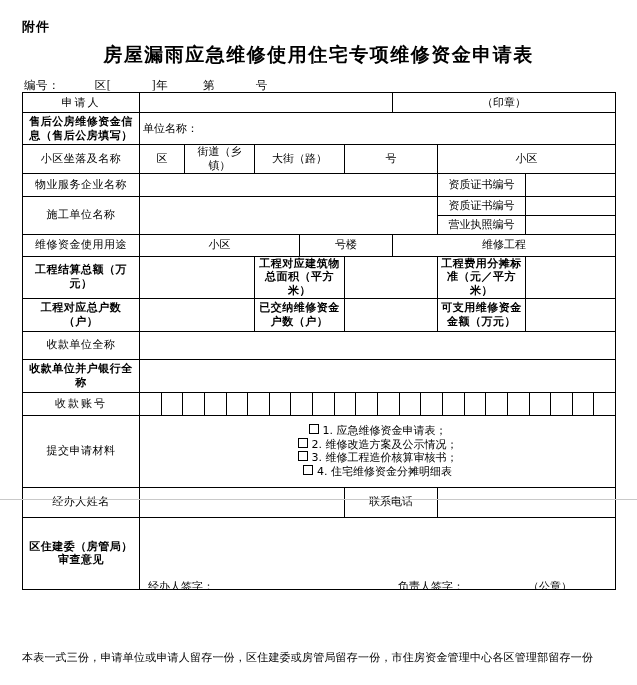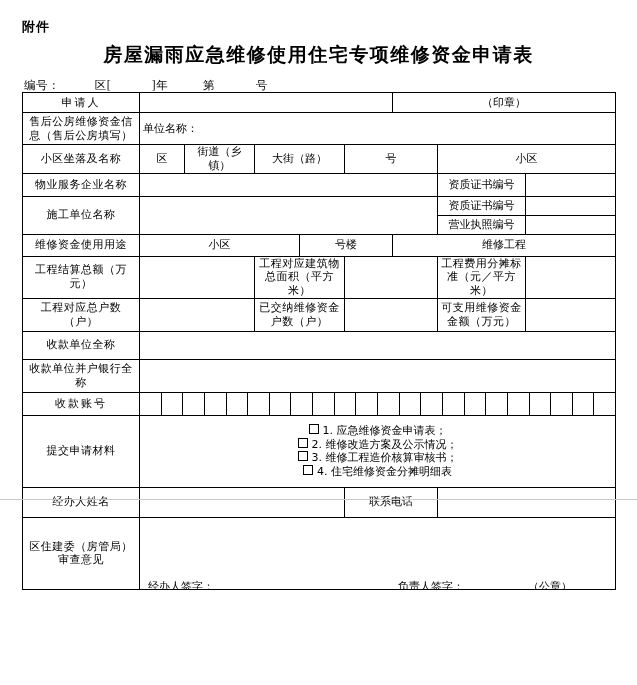--- a/index.html
+++ b/index.html
@@ -74,21 +74,21 @@
     text-align: center;
     letter-spacing: 0.5px;
   }
   .lbl-sp {
     text-align: center;
     letter-spacing: 2px;
   }
   .ctr { text-align: center; }
   .lft { text-align: left; padding-left: 6px; }
   .sm { font-size: 10px; }
-  .two-line { line-height: 1.3; }
+  .two-line { line-height: 1.3; font-weight: bold; }
 
   
   .acct-wrap {
     display: flex;
     height: 22px;
   }
   .acct-cell {
     flex: 1 1 auto;
     border-right: 1px solid #000;
     height: 100%;
@@ -314,14 +314,15 @@
           <div class="sig-left">经办人签字：</div>
           <div class="sig-right">负责人签字：</div>
           <div class="seal-right">（公章）</div>
 
         </div>
       </td>
     </tr>
   </tbody>
     </table>
 
+  <div class="footnote">本表一式三份，申请单位或申请人留存一份，区住建委或房管局留存一份，市住房资金管理中心各区管理部留存一份</div>
   <div class="bottom-rule"></div>
 </div>
 
 </body></html>

